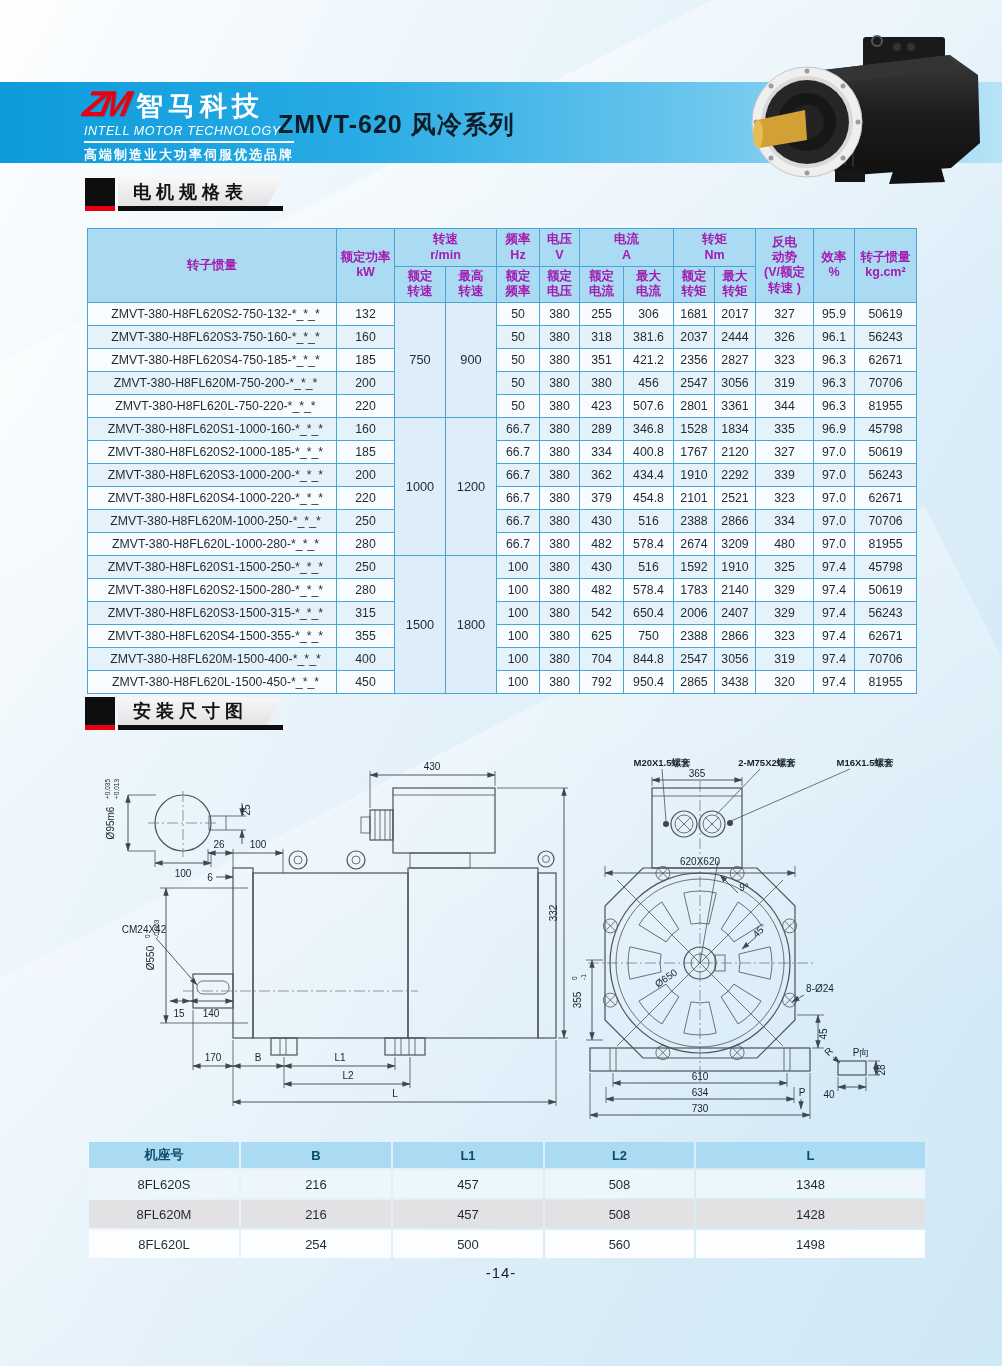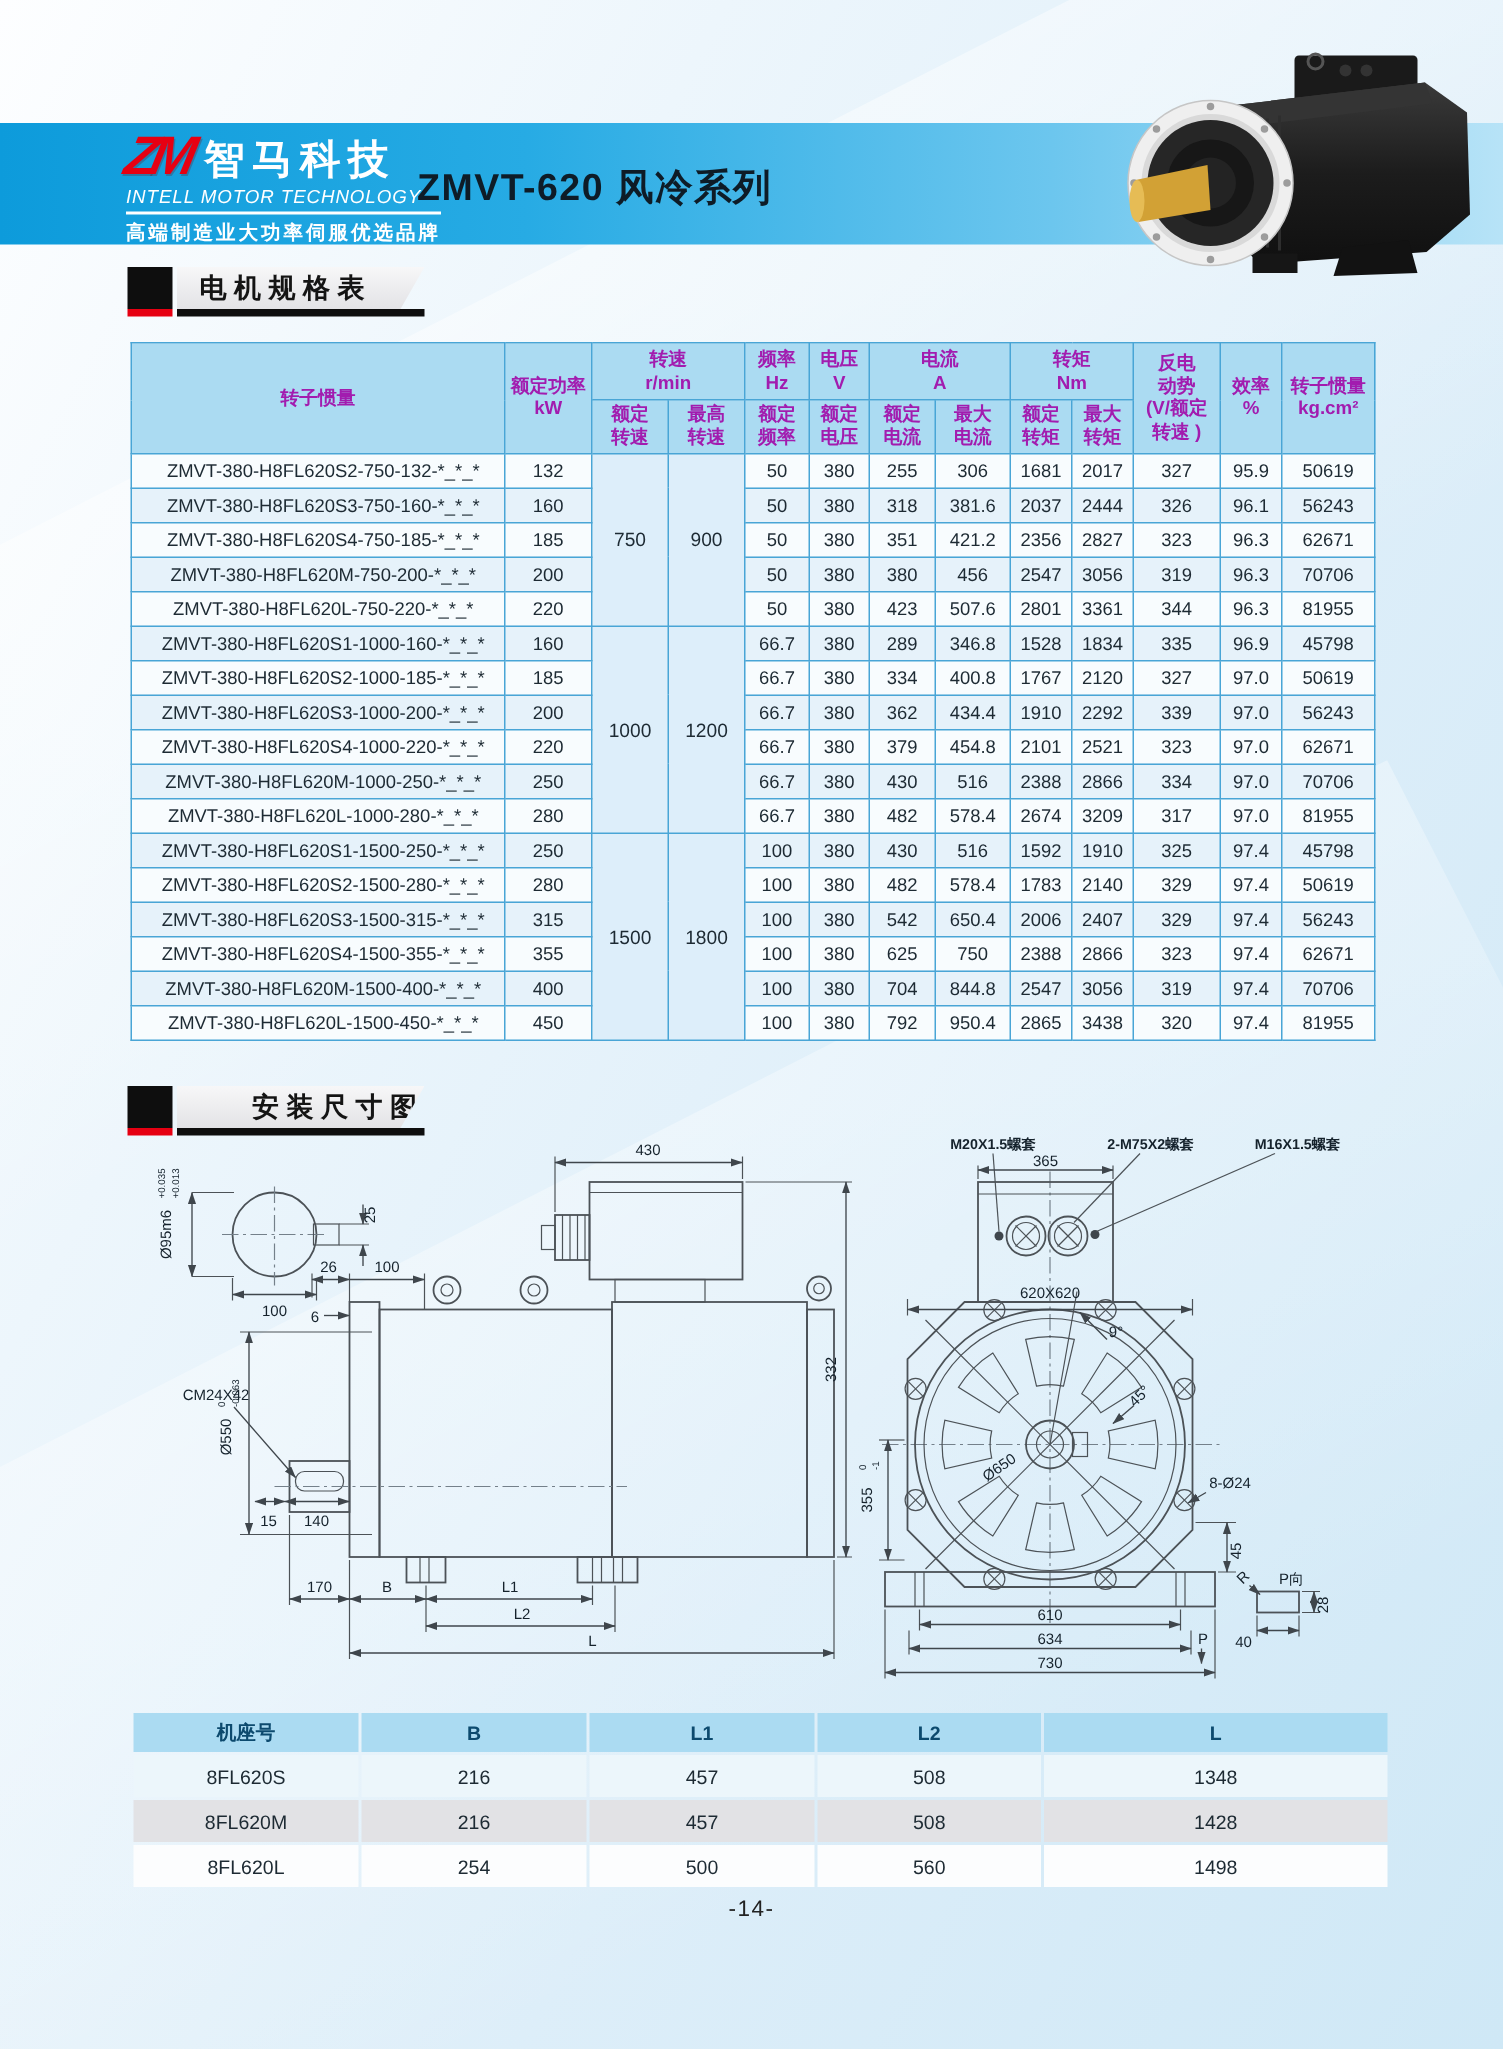--- a/index.html
+++ b/index.html
@@ -31,21 +31,21 @@
   .sec-title { position:absolute; z-index:2; left:85px; width:198px; }
   .sec-inner { display:flex; height:28px; }
   .sec-sq { width:30px; background:#0e0e0e; }
   .sec-lbl { flex:1; margin-left:3px; background:linear-gradient(#f7f7f8,#e3e3e6);
              clip-path:polygon(0 0,100% 0,calc(100% - 16px) 100%,0 100%);
              font-size:18px; font-weight:700; letter-spacing:5px; color:#141414;
              line-height:28px; padding-left:15px; }
   .sec-bar { display:flex; height:5px; }
   .sec-bar .red { width:30px; background:#e60012; }
   .sec-bar .blk { flex:1; margin-left:3px; background:#0e0e0e; }
-  .st1 { top:178px; } .st2 { top:724px;text-align:right; }
+  .st1 { top:178px; } .st2 { top:697px; }
 
   
   table.spec { position:absolute; z-index:2; left:87px; top:228px; width:828px;
                border-collapse:collapse; table-layout:fixed; }
   table.spec th, table.spec td { border:1px solid #49a5d6; }
   table.spec thead th { background:#abdbf2; color:#a21caf; font-size:12.5px; font-weight:600;
                         line-height:1.22; white-space:pre-line; padding:2px 0; vertical-align:middle; }
   table.spec thead tr.h1 th { height:38px; }
   table.spec thead tr.h2 th { height:34px; }
   table.spec tbody td { height:23px; text-align:center; font-size:12.3px; color:#1d2a33; }
@@ -349,21 +349,21 @@
         </tr>
         <tr>
           <td class="model-cell">ZMVT-380-H8FL620L-1000-280-*_*_*</td>
           <td>280</td>
           <td>66.7</td>
           <td>380</td>
           <td>482</td>
           <td>578.4</td>
           <td>2674</td>
           <td>3209</td>
-          <td>317</td>
+          <td>480</td>
           <td>97.0</td>
           <td>81955</td>
         </tr>
         <tr>
           <td class="model-cell">ZMVT-380-H8FL620S1-1500-250-*_*_*</td>
           <td>250</td>
           <td class="group-cell" rowspan="6">1500</td>
           <td class="group-cell" rowspan="6">1800</td>
           <td>100</td>
           <td>380</td>

